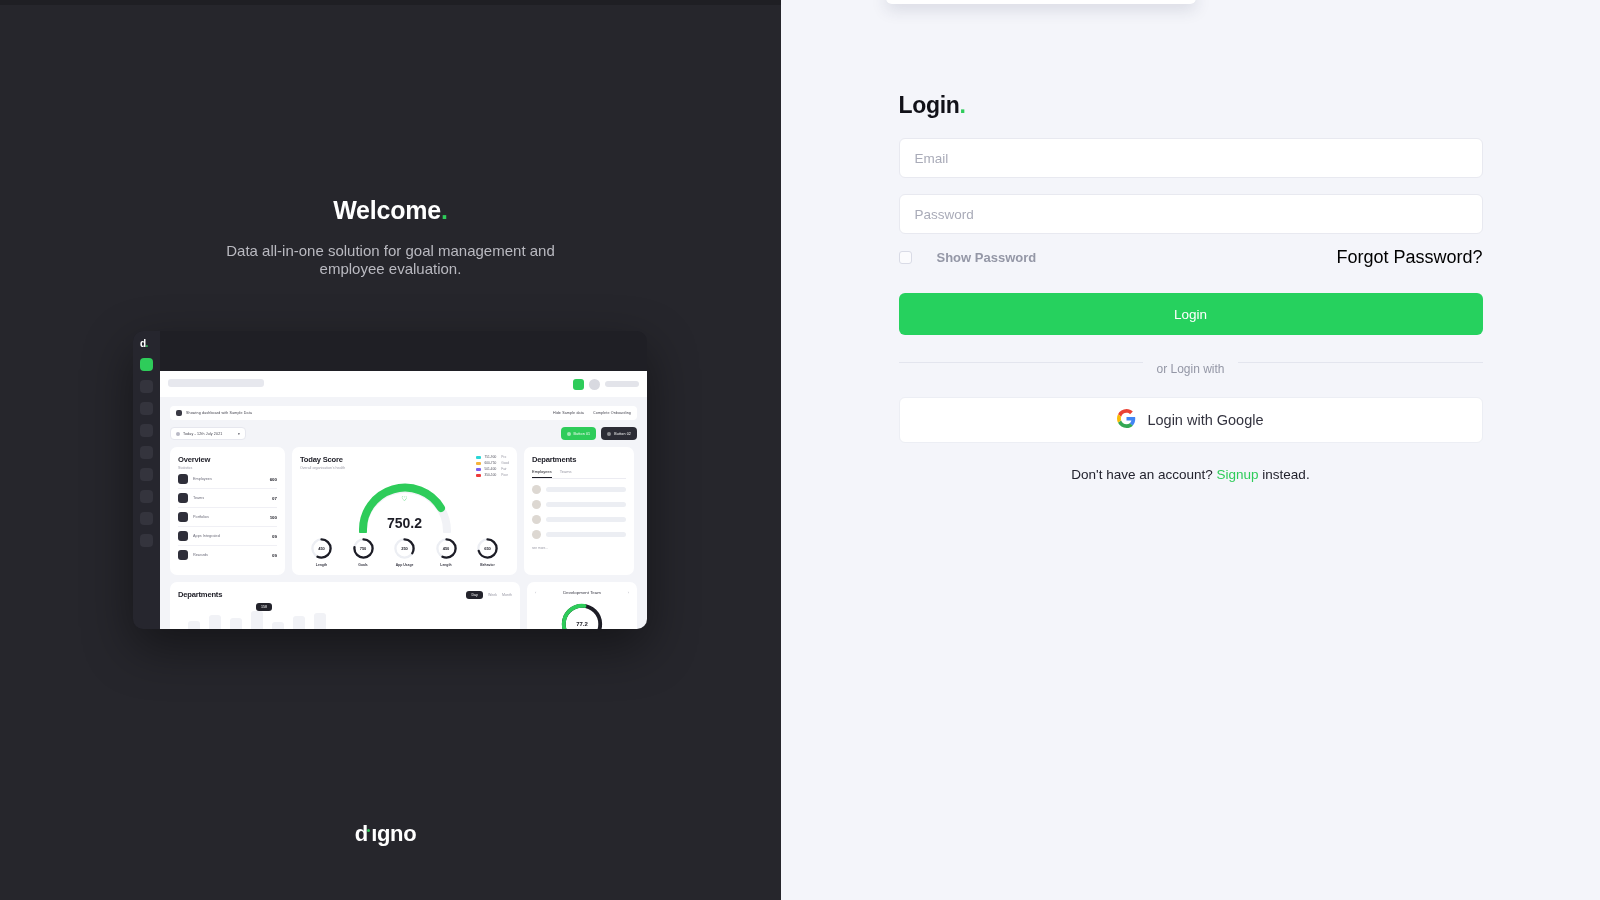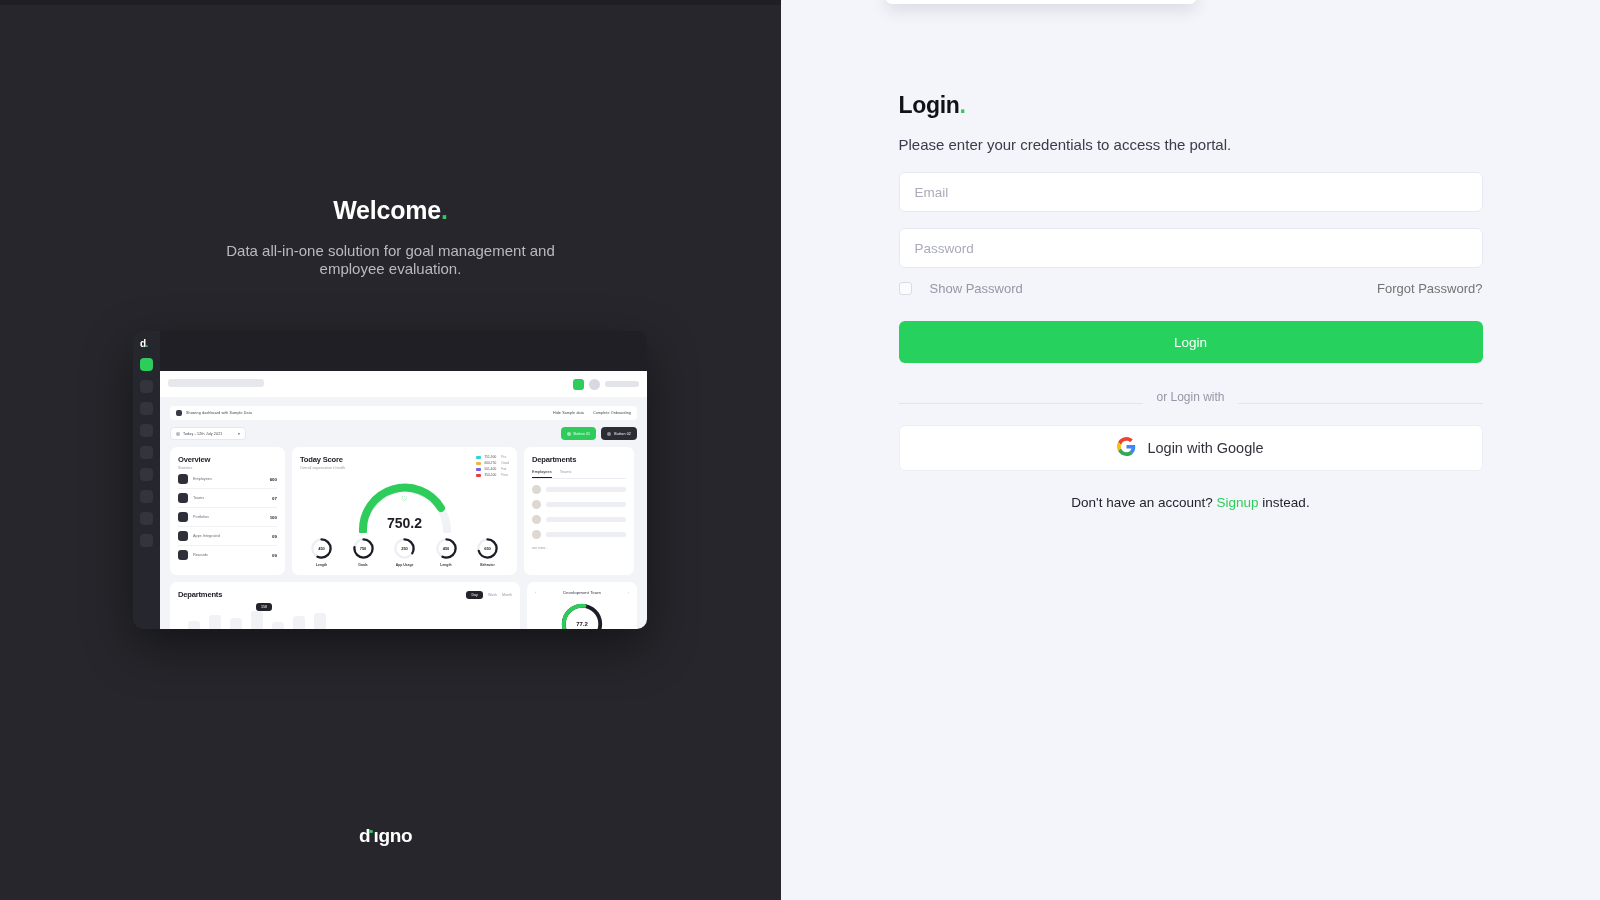--- a/index.html
+++ b/index.html
@@ -168,21 +168,21 @@
     position:absolute; background:#23232b; color:#fff;
     font-size:3.6px; padding:2px 5px; border-radius:3px;
   }
   .pv-dev-head { display:flex; align-items:center; justify-content:space-between; }
   .pv-arrow { font-size:4px; color:#b5b5c0; }
   .pv-dev-t { font-size:4.4px; color:#3b3b47; }
 
   .digno-logo {
     position:absolute; bottom:53px; left:0; right:10px;
     text-align:center; color:#ffffff;
-    font-size:19px; font-weight:bold; letter-spacing:-.4px;
+    font-size:22px; font-weight:bold; letter-spacing:-.4px;
   }
   .digno-logo .i-dot {
     display:inline-block; width:3.5px; height:3.5px; border-radius:50%;
     background:#2ecc5a; position:relative; top:-9px; left:0px; margin:0 1px 0 -1px;
   }
 
   
   .right-panel {
     flex:1; height:900px; position:relative;
     background:#f4f5fa;
@@ -216,38 +216,38 @@
     color:#2a2a36;
     outline:none;
   }
   .field::placeholder { color:#a9abb8; }
   #password-field { margin-top:16px; }
 
   .row-between {
     display:flex; align-items:center; justify-content:space-between;
     margin-top:13px;
   }
-  .show-pass { display:flex; align-items:center; gap:18px; cursor:pointer; }
+  .show-pass { display:flex; align-items:center; gap:25px; cursor:pointer;font-weight:bold; }
   .cbox {
     width:13px; height:13px; border:1px solid #d9dbe6;
     border-radius:3px; background:#fbfbfd;
   }
   .show-pass-label { font-size:13px; color:#9497a6; }
-  .forgot { font-size:13px; color:#737373; cursor:pointer; }
+  .forgot { font-size:18px; color:#000000; cursor:pointer; }
 
   .login-btn {
     width:100%; height:42px; margin-top:25px;
     background:#26d15e; border:none; border-radius:6px;
     color:#ffffff; font-size:13.5px;
     font-family:"Liberation Sans", sans-serif;
     cursor:pointer;
   }
 
   .divider {
-    display:flex; align-items:flex-end; gap:13px;
+    display:flex; align-items:flex-start; gap:13px;
     margin-top:27px;
   }
   .divider .line { flex:1; height:1px; background:#e3e5ee; }
   .divider .txt { font-size:12px; color:#9497a6; }
 
   .google-btn {
     width:100%; height:46px; margin-top:21px;
     background:#ffffff; border:1px solid #eceef4; border-radius:6px;
     display:flex; align-items:center; justify-content:center; gap:11px;
     font-size:14.5px; color:#33333f; cursor:pointer;
@@ -513,21 +513,20 @@
   <div class="digno-logo">d<span class="i-dot"></span>ıgno</div>
 </div>
 
 <div class="right-panel">
   <div class="top-toast"></div>
 
   <div class="form">
     <div class="form-title">
       <span>Login</span><span class="dot">.</span>
     </div>
-    <div class="form-sub">Please enter your credentials to access the portal.</div>
 
     <input class="field" id="email-field" type="text" placeholder="Email" style="">
 
     <input class="field" id="password-field" type="password" placeholder="Password" style="">
 
     <div class="row-between">
       <div class="show-pass">
         <div class="cbox"></div>
         <span class="show-pass-label">Show Password</span>
       </div>

